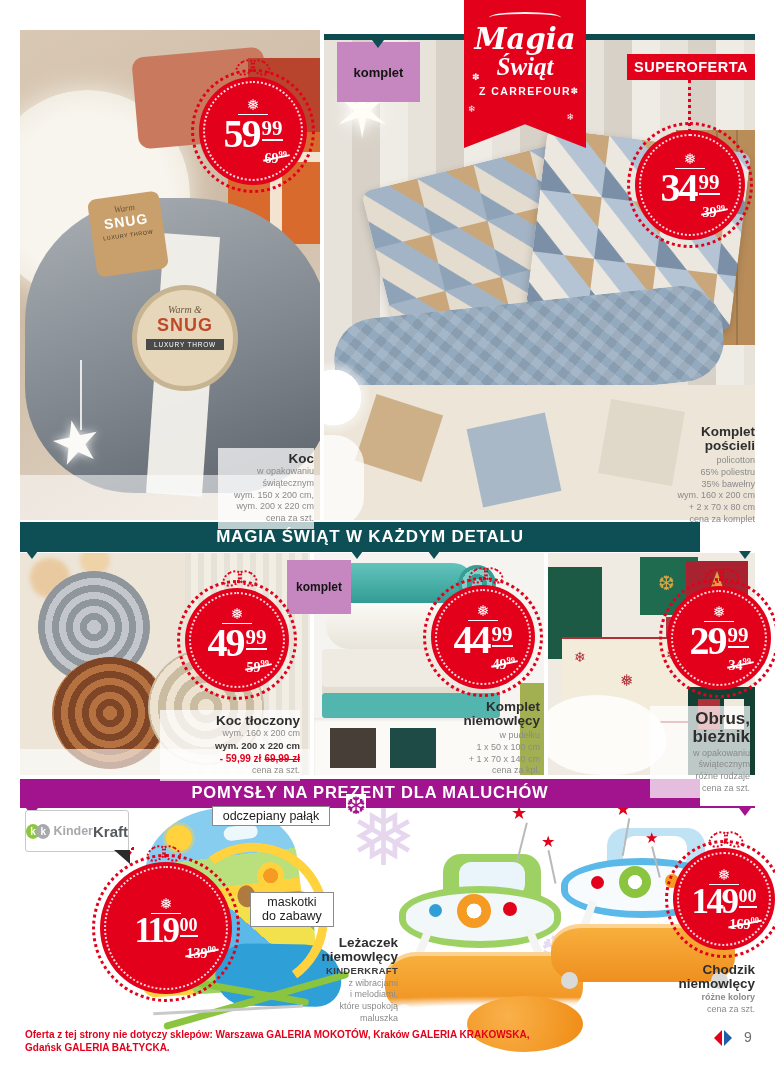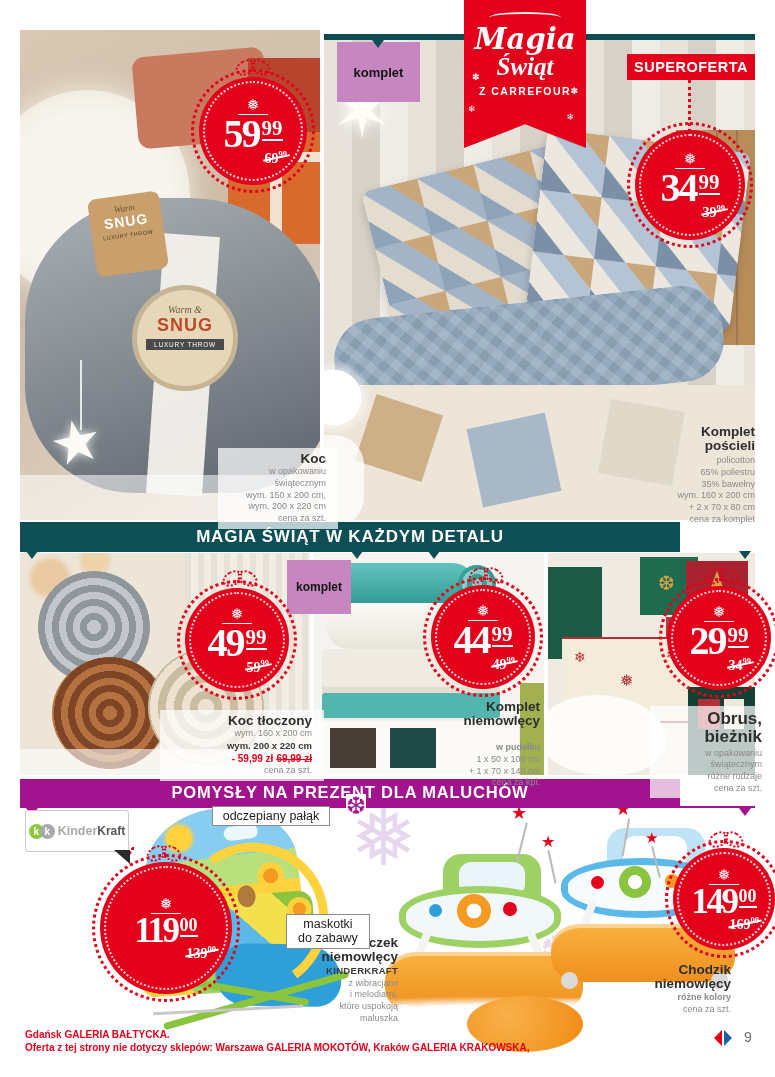--- a/index.html
+++ b/index.html
@@ -26,34 +26,34 @@
   .badge.lg .bold-old{margin-right:16px;}
 
   .bow{position:absolute;width:36px;height:15px;z-index:6;}
   .bow i{position:absolute;width:17px;height:11px;border:2px dotted #e3001b;border-radius:50%;top:0;}
   .bow i:first-child{left:0;transform:rotate(-28deg);}
   .bow i:last-child{right:0;transform:rotate(28deg);}
   .dstring{position:absolute;border-left:3px dotted #e3001b;z-index:6;}
 
   
   .banner{position:absolute;left:20px;width:660px;color:#fff;font-weight:700;letter-spacing:.8px;
-          display:flex;align-items:center;justify-content:center;z-index:5;}
+          display:flex;align-items:center;justify-content:center;z-index:5;padding-left:20px;}
   .banner.teal{background:#0d4f54;height:30px;font-size:17px;}
   .banner.purple{background:#a2138e;height:27px;font-size:16.5px;}
   .tri{position:absolute;width:0;height:0;border-left:6px solid transparent;border-right:6px solid transparent;z-index:5;}
   .tri.teal{border-top:8px solid #0d4f54;}
   .tri.purple{border-top:8px solid #a2138e;}
 
   
   .komplet{position:absolute;background:#c687c1;color:#141414;font-weight:700;font-size:13px;
            display:flex;align-items:center;justify-content:center;z-index:5;}
 
   
   .ptext{position:absolute;text-align:right;z-index:6;line-height:1.2;}
-  .ptext.boxed{background:rgba(255,255,255,.72);padding:4px 12px;}
+  .ptext.boxed{background:rgba(255,255,255,.72);padding:4px 0;}
   .pname{font-weight:700;color:#2e2e2e;font-size:13.5px;line-height:1.05;}
   .pname.sm{font-size:17px;}
   .pdet{color:#8b8b8b;font-size:9px;line-height:1.3;}
   .pdet-bold{color:#3a3a3a;font-weight:700;font-size:9.5px;line-height:1.3;}
   .promo{color:#e3001b;font-weight:700;font-size:10px;line-height:1.3;}
   .promo s{margin-left:3px;}
   .pbrand{font-weight:700;color:#3a3a3a;font-size:9.5px;letter-spacing:.3px;line-height:1.4;}
 
   
   .callout{position:absolute;background:#fff;border:1.5px solid #8a8a8a;color:#1d1d1d;
@@ -289,21 +289,21 @@
   <div class="ptext boxed" style="left:160px;top:710px;width:140px;">
     <div class="pname">Koc tłoczony</div>
     <div class="pdet">wym. 160 x 200 cm</div>
     <div class="pdet-bold">wym. 200 x 220 cm</div>
     <div class="promo"><span>- 59,99 zł</span><s>69,99 zł</s></div>
     <div class="pdet">cena za szt.</div>
   </div>
   <div class="ptext" style="left:432px;top:700px;width:108px;">
     <div class="pname">Komplet</div>
     <div class="pname">niemowlęcy</div>
-    <div class="pdet" style="margin-top:14px;font-weight:bold;">w pudełku</div>
+    <div class="pdet" style="margin-top:2px;">w pudełku</div>
     <div class="pdet">1 x 50 x 100 cm</div>
     <div class="pdet">+ 1 x 70 x 140 cm</div>
     <div class="pdet">cena za kpl.</div>
   </div>
   <div class="ptext boxed" style="left:650px;top:706px;width:100px;">
     <div class="pname sm">Obrus, bieżnik</div>
     <div class="pdet" style="margin-top:2px;">w opakowaniu</div>
     <div class="pdet">świątecznym</div>
     <div class="pdet">różne rodzaje</div>
     <div class="pdet">cena za szt.</div>
@@ -336,42 +336,42 @@
       <div class="abs" style="left:-6px;top:168px;width:196px;height:7px;border-radius:4px;background:#8bc53f;transform:rotate(17deg);"></div>
       <div class="abs" style="left:38px;top:188px;width:192px;height:7px;border-radius:4px;background:#8bc53f;transform:rotate(-9deg);"></div>
       <div class="abs" style="left:30px;top:196px;width:150px;height:3px;background:#c9c9c9;transform:rotate(4deg);"></div>
     </div>
   </div>
 
   <div class="abs" style="left:25px;top:810px;width:102px;height:40px;background:#fff;border:1px solid #c9c9c9;border-radius:3px;z-index:7;display:flex;align-items:center;justify-content:center;gap:3px;">
     <span style="width:15px;height:15px;border-radius:50%;background:#8dc63f;color:#fff;font-weight:700;font-size:10px;display:flex;align-items:center;justify-content:center;">k</span>
     <span style="width:15px;height:15px;border-radius:50%;background:#a7a9ac;color:#fff;font-weight:700;font-size:10px;display:flex;align-items:center;justify-content:center;margin-left:-7px;">k</span>
     <span style="font-weight:700;font-size:12.5px;color:#a7a9ac;">Kinder</span>
-      <span style="font-weight:700;font-size:12px;color:#55585c;margin-left:-3px;">Kraft</span>
+      <span style="font-weight:700;font-size:15px;color:#55585c;margin-left:-3px;">Kraft</span>
     <i style="position:absolute;right:-2px;bottom:-13px;width:0;height:0;border-left:16px solid transparent;border-top:14px solid #2b2b2b;"></i>
   </div>
 
   <div class="dstring" style="left:128px;top:846px;height:14px;transform:rotate(35deg);"></div>
   <div class="bow" style="left:146px;top:846px;">
       <i></i>
       <i></i>
     </div>
   <div class="badge lg" style="left:100px;top:862px;width:132px;height:132px;">
     <span class="bsnow">❅</span>
     <span class="bprice">
         <b>119</b>
         <i class="bsup">00</i>
       </span>
     <span class="bold-old"><span>139</span><sup>00</sup></span>
   </div>
 
   <div class="callout" style="left:212px;top:806px;width:106px;">
     <span>odczepiany pałąk</span>
   </div>
-  <div class="callout" style="left:250px;top:914px;width:72px;margin-left:36px;">
+  <div class="callout" style="left:250px;top:892px;width:72px;">
     <div>maskotki</div>
     <div>do zabawy</div>
   </div>
 
   <div class="ptext" style="left:298px;top:936px;width:100px;">
     <div class="pname">Leżaczek</div>
     <div class="pname">niemowlęcy</div>
     <div class="pbrand">KINDERKRAFT</div>
     <div class="pdet">z wibracjami</div>
     <div class="pdet">i melodiami,</div>
@@ -424,30 +424,30 @@
     </div>
   <div class="badge lg" style="left:673px;top:848px;width:102px;height:102px;">
     <span class="bsnow">❅</span>
     <span class="bprice">
         <b>149</b>
         <i class="bsup">00</i>
       </span>
     <span class="bold-old"><span>169</span><sup>00</sup></span>
   </div>
 
-  <div class="ptext" style="left:623px;top:963px;width:108px;">
+  <div class="ptext" style="left:647px;top:963px;width:108px;">
     <div class="pname">Chodzik</div>
     <div class="pname">niemowlęcy</div>
     <div class="pdet" style="margin-top:1px;font-weight:bold;">różne kolory</div>
     <div class="pdet">cena za szt.</div>
   </div>
 
   <div class="disclaimer" style="left:25px;top:1028px;width:520px;">
+    <div>Oferta z tej strony nie dotyczy sklepów: Warszawa GALERIA MOKOTÓW, Kraków GALERIA KRAKOWSKA,</div>
     <div>Gdańsk GALERIA BAŁTYCKA.</div>
-    <div>Oferta z tej strony nie dotyczy sklepów: Warszawa GALERIA MOKOTÓW, Kraków GALERIA KRAKOWSKA,</div>
   </div>
   <div class="cf" style="left:714px;top:1030px;">
     <i class="cf-l"></i>
     <i class="cf-r"></i>
   </div>
   <div class="pageno" style="left:744px;top:1029px;">9</div>
 
 </div>
 
 </body></html>

